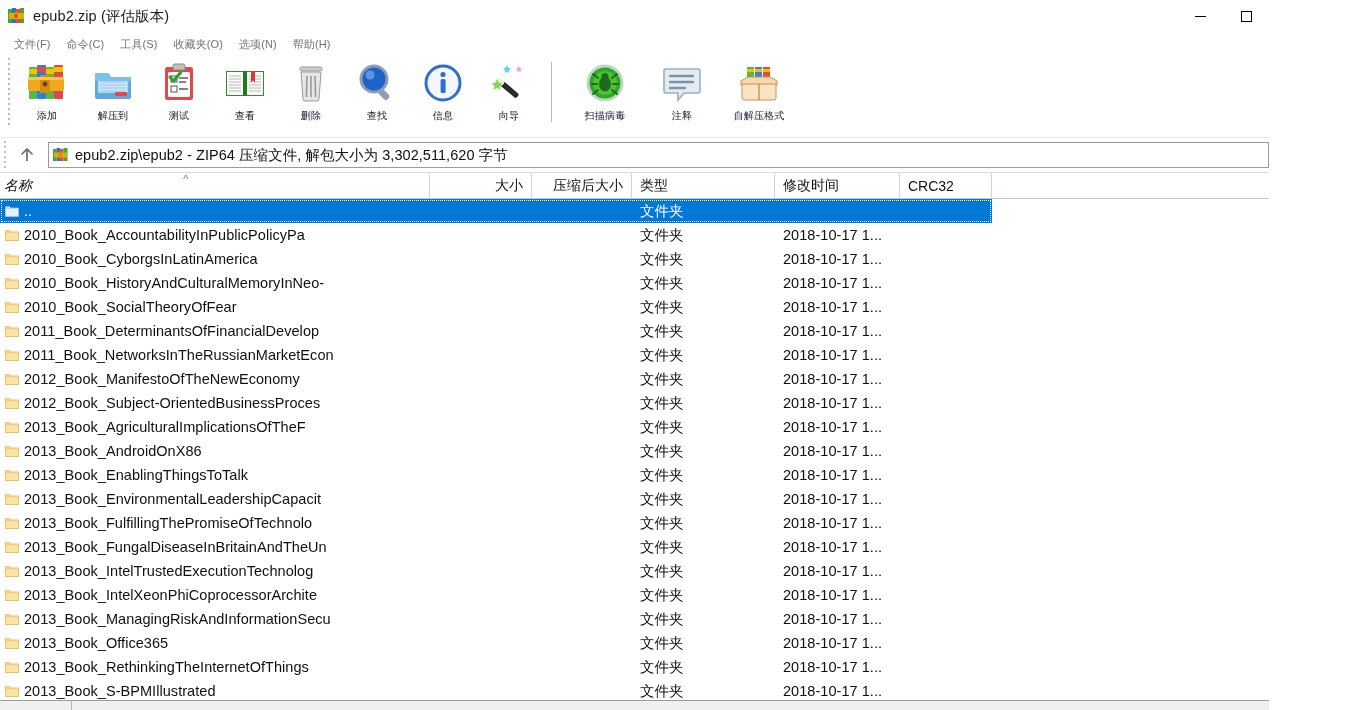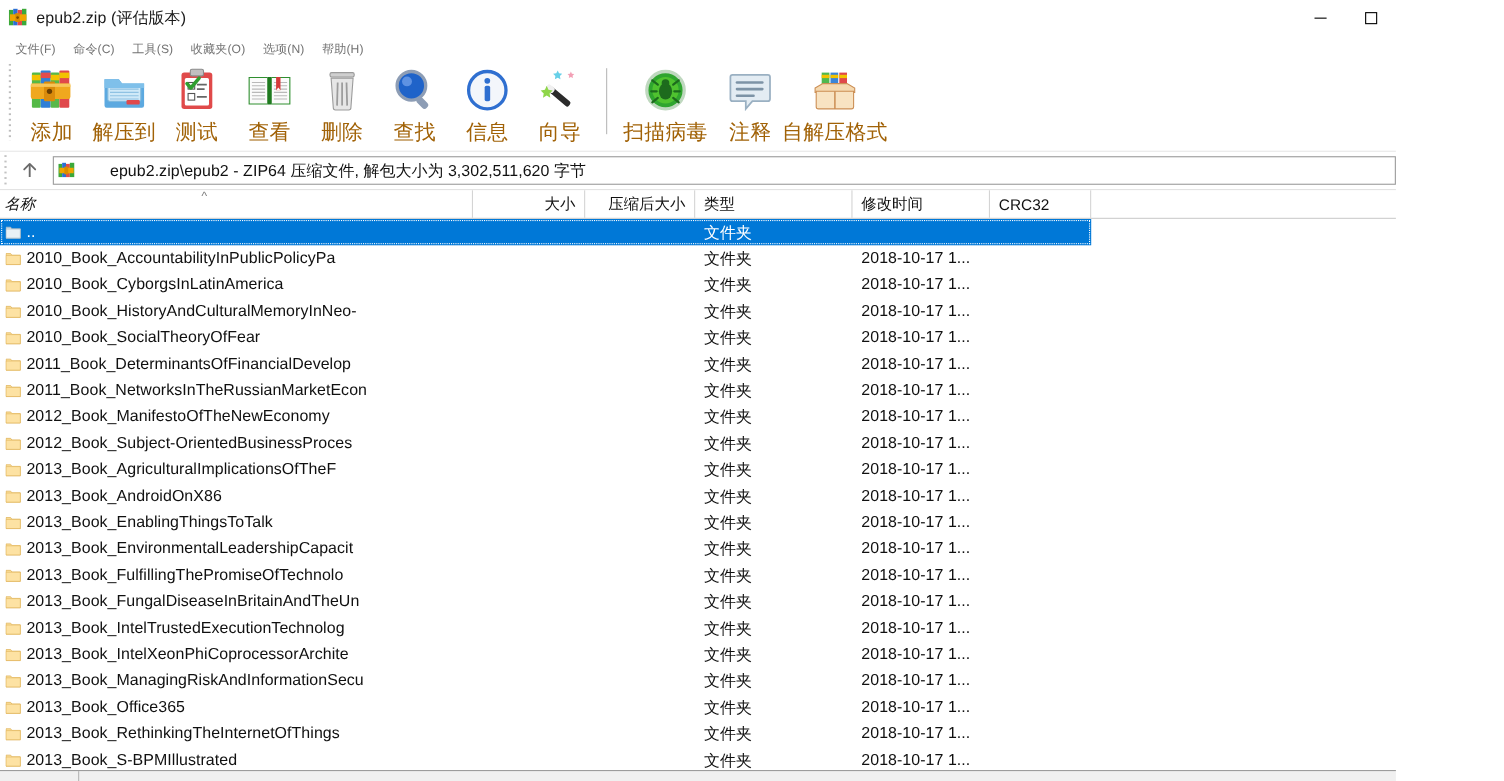--- a/index.html
+++ b/index.html
@@ -99,22 +99,22 @@
     padding-top: 4px;
     cursor: default;
   }
   .tb-btn.wide { width: 88px; }
   .tb-ico {
     width: 46px; height: 46px;
     display: flex; align-items: center; justify-content: center;
   }
   .tb-label {
     margin-top: 3px;
-    font-size: 19px;
-    color: #a16207;
+    font-size: 10px;
+    color: #0f172a;
     white-space: nowrap;
     letter-spacing: .2px;
   }
   .tb-sep {
     width: 1px; height: 60px;
     background: #b9b9b9;
     margin: 6px 9px 0 9px;
     flex: 0 0 1px;
   }
 
@@ -141,21 +141,20 @@
   .up-arrow { display:block; }
   .ab-field {
     margin-left: 4px;
     height: 26px;
     flex: 1 1 auto;
     border: 1px solid #9b9b9b;
     background: #fff;
     display: flex; align-items: center;
     padding-left: 4px;
     margin-right: 0px;
-    gap: 25px;
   }
   .ab-icon { width:16px; height:16px; flex:0 0 16px; margin-right:6px; }
   .ab-text {
     font-size: 14.5px; color: #101010; white-space: nowrap;
     letter-spacing: .05px;
   }
 
   
   .colheader {
     height: 26px; flex: 0 0 26px;

